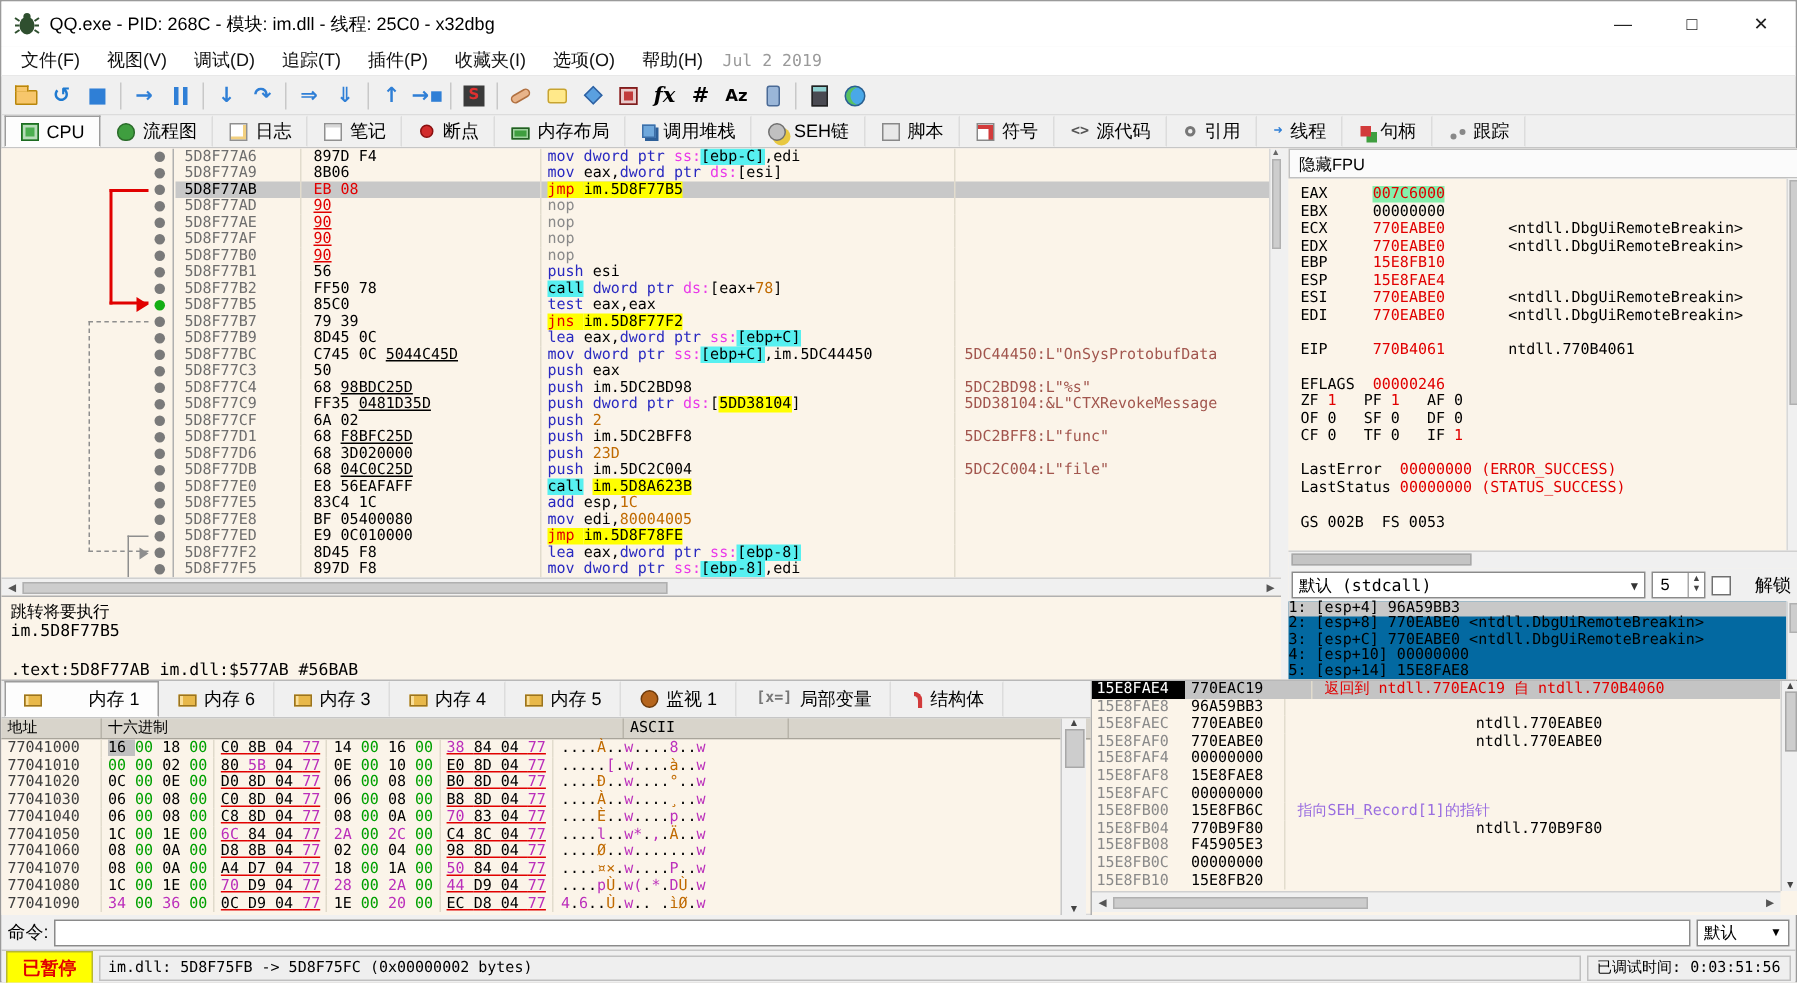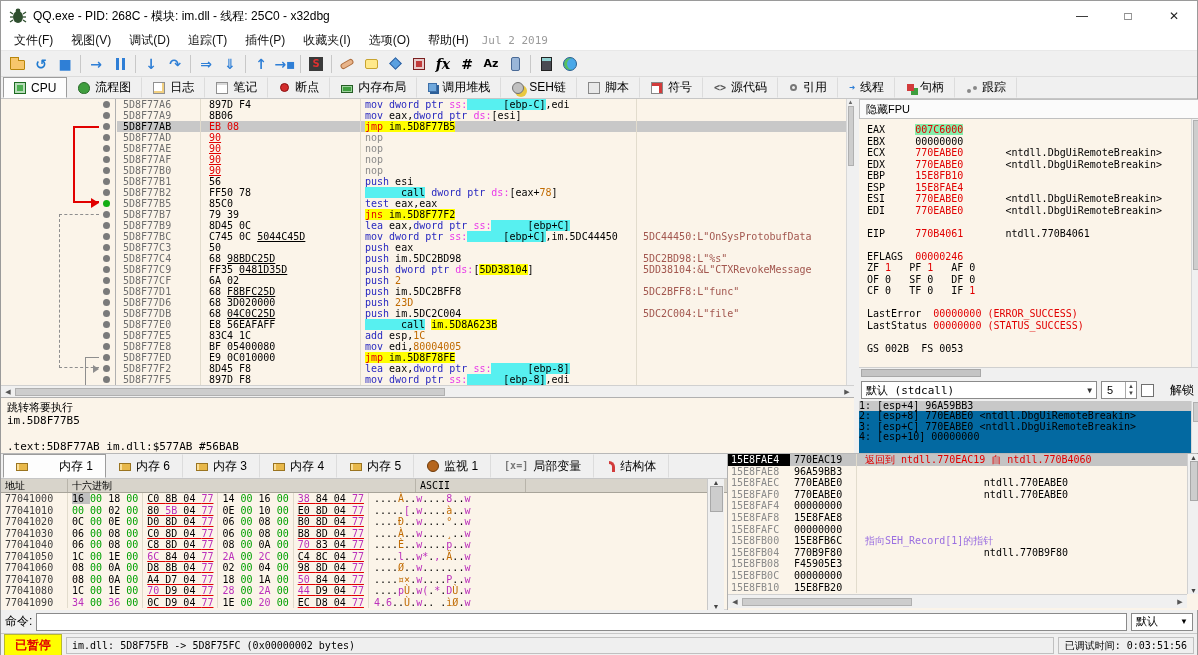--- a/index.html
+++ b/index.html
@@ -79,21 +79,21 @@
   .drows{position:absolute;left:116px;top:0;width:729px;height:286px;font:10px/11px "DejaVu Sans Mono",monospace;white-space:pre;}
   .drow{height:11px;display:flex;}
   .drow.sel{background:#c8c8c8;}
   .c-addr{width:84px;padding-left:6px;color:#6e6e6e;border-right:1px solid #e2dccd;flex:0 0 auto;}
   .drow.sel .c-addr{color:#000;}
   .c-bytes{width:160px;padding-left:8px;border-right:1px solid #e2dccd;flex:0 0 auto;color:#000;}
   .c-instr{width:275px;padding-left:4px;flex:0 0 auto;}
   .c-cmt{flex:1;padding-left:6px;border-left:1px solid #e2dccd;}
   .mn{color:#2929c0;} .pl{color:#000;} .seg{color:#e93ae9;} .imm{color:#c06a00;} .gy{color:#8a8a8a;}
   .yb{background:#ffff00;color:#000;} .yr{background:#ffff00;color:#e10000;}
-  .cb{background:#57f0f0;color:#000;padding-left:36px;}
+  .cb{background:#57f0f0;color:#000;}
   .b{color:#000;} .brn{color:#e10000;} .bru{color:#e10000;text-decoration:underline;} .bu2{color:#000;text-decoration:underline;}
   .cm{color:#a2564e;}
   .dvscroll{position:absolute;right:0;top:0;width:8px;height:286px;background:#f0f0f0;border-left:1px solid #d8d8d8;font-size:6px;color:#666;text-align:center;}
   .dvthumb{background:#cdcdcd;border:1px solid #b0b0b0;width:6px;margin:1px auto;height:60px;}
   .dhscroll{position:absolute;left:0;top:286px;width:853px;height:12px;background:#f0f0f0;border-top:1px solid #d0d0d0;display:flex;align-items:center;}
   .harrow{width:14px;text-align:center;font-size:7px;color:#555;}
   .hthumb{height:8px;background:#cdcdcd;border:1px solid #b0b0b0;}
   .infopanel{position:absolute;left:0;top:298px;width:853px;height:56px;background:#fbf4e9;border-top:1px solid #b0b0b0;font:11px/13px "DejaVu Sans Mono",monospace;padding:3px 6px;color:#000;white-space:pre;}
 
   
@@ -137,21 +137,21 @@
   .dumpvs{position:absolute;left:706px;top:25px;width:17px;height:131px;background:#f0f0f0;border-left:1px solid #c8c8c8;display:flex;flex-direction:column;align-items:center;font-size:7px;color:#444;}
   .dumpvs .vthumb{width:13px;height:26px;background:#cdcdcd;border:1px solid #a8a8a8;}
   .bright{position:absolute;left:727px;top:0;width:471px;height:156px;background:#fbf4e9;}
   .stack{position:absolute;left:0;top:0;width:459px;height:140px;font:10px/11.6px "DejaVu Sans Mono",monospace;white-space:pre;overflow:hidden;}
   .srow{height:11.6px;display:flex;}
   .srow.sel{background:#c4c4c4;}
   .sa{width:62px;padding-left:3px;color:#8a8a8a;flex:0 0 auto;}
   .srow.sel .sa{background:#000;color:#fff;}
   .sv{width:66px;padding-left:4px;color:#000;flex:0 0 auto;}
   .sc{flex:1;padding-left:8px;border-left:1px solid #e2dccd;}
-  .sc.red{color:#e10000;} .sc.purple{color:#9a6ee0;} .sc.k{color:#000;text-align:center;}
+  .sc.red{color:#e10000;margin-left:18px;} .sc.purple{color:#9a6ee0;} .sc.k{color:#000;text-align:center;}
   .stackvs{position:absolute;right:0;top:0;width:12px;height:140px;background:#f0f0f0;border-left:1px solid #d0d0d0;display:flex;flex-direction:column;align-items:center;font-size:7px;color:#444;}
   .stackvs .vthumb{width:8px;height:40px;background:#cdcdcd;border:1px solid #a8a8a8;}
   .stackhs{position:absolute;left:0;top:140px;width:459px;height:14px;background:#f0f0f0;border-top:1px solid #d0d0d0;display:flex;align-items:center;}
 
   
   .cmdbar{height:24px;background:#f0f0f0;display:flex;align-items:center;padding:0 4px;gap:4px;border-top:1px solid #d8d8d8;}
   .cmdlabel{font-size:12px;color:#000;flex:0 0 auto;}
   .cmdinput{flex:1;height:18px;background:#fff;border:1px solid #8a8a8a;font:11px "DejaVu Sans Mono",monospace;padding:0 4px;}
   .cmdcombo{width:62px;height:18px;background:#fff;border:1px solid #8a8a8a;display:flex;align-items:center;padding:0 4px;font-size:11px;}
   .cmdcombo span:last-child{margin-left:auto;font-size:8px;}
@@ -462,21 +462,21 @@
           <span class="spinbtns">
               <span>▲</span>
               <span>▼</span>
             </span>
         </div>
         <span class="chk">
           <span class="box"></span>
           <span>解锁</span>
         </span>
       </div>
-      <div class="args" id="args"><div class="argrow sel">1: [esp+4] 96A59BB3</div><div class="argrow">2: [esp+8] 770EABE0 &lt;ntdll.DbgUiRemoteBreakin&gt;</div><div class="argrow">3: [esp+C] 770EABE0 &lt;ntdll.DbgUiRemoteBreakin&gt;</div><div class="argrow">4: [esp+10] 00000000</div></div>
+      <div class="args" id="args"><div class="argrow sel">1: [esp+4] 96A59BB3</div><div class="argrow">2: [esp+8] 770EABE0 &lt;ntdll.DbgUiRemoteBreakin&gt;</div><div class="argrow">3: [esp+C] 770EABE0 &lt;ntdll.DbgUiRemoteBreakin&gt;</div><div class="argrow">4: [esp+10] 00000000</div><div class="argrow">5: [esp+14] 15E8FAE8</div></div>
       <div class="argvs">
           <div class="regvsthumb" style="height:20px;"></div>
         </div>
     </div>
   </div>
 
   <div class="bottom">
     <div class="bleft">
       <div class="btabs" id="btabs">
           <span class="btab active">

